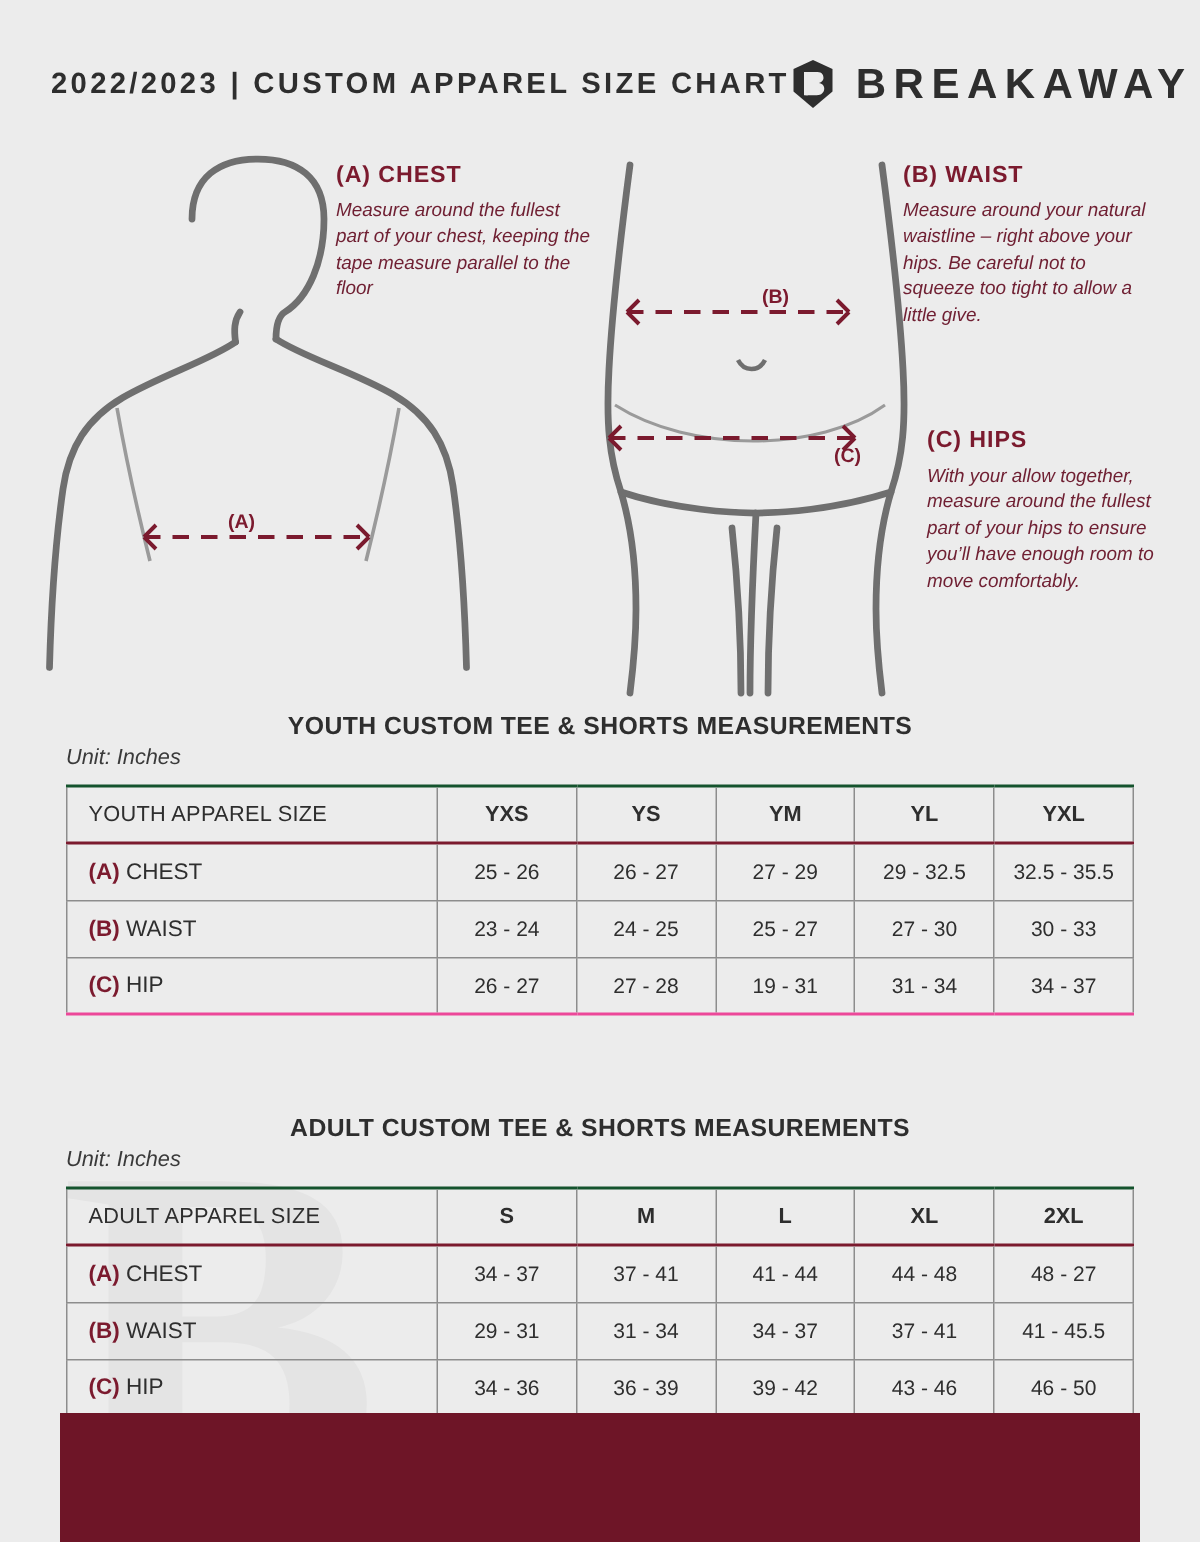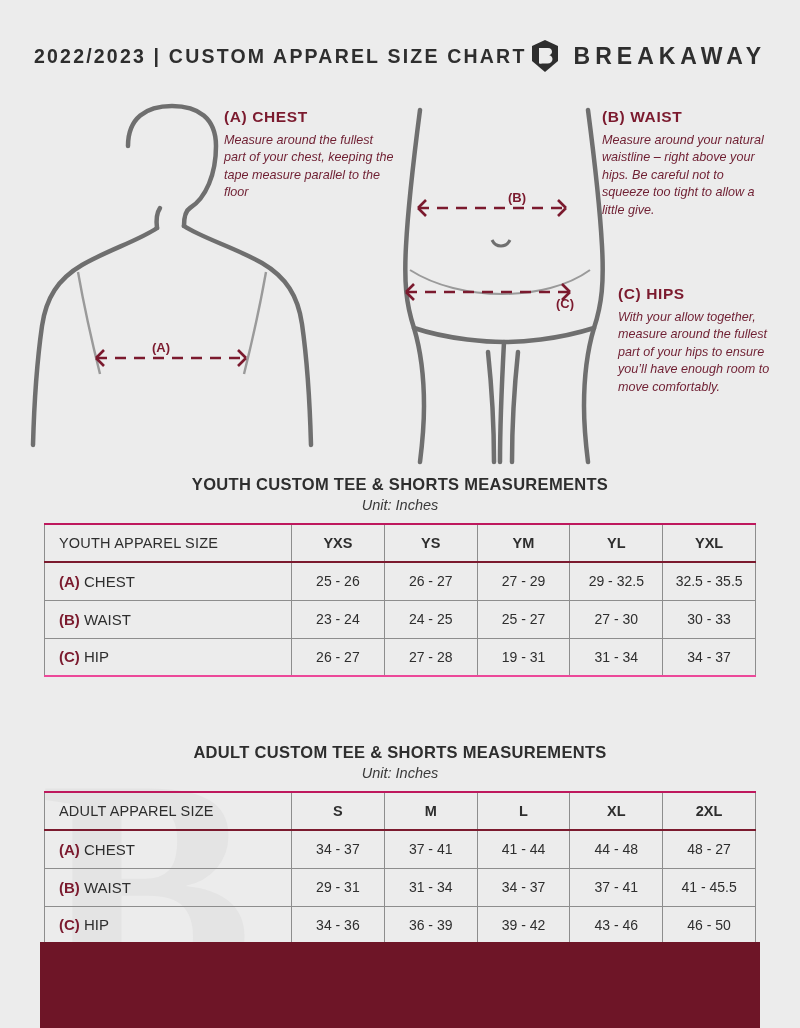--- a/index.html
+++ b/index.html
@@ -59,21 +59,21 @@
     display: flex;
     align-items: center;
     gap: 14px;
   }
   .brand-mark {
     width: 30px;
     height: 34px;
     position: relative;
   }
   .brand-name {
-    font-size: 23px;
+    font-size: 28px;
     font-weight: bold;
     letter-spacing: 5px;
     color: #2e2e2e;
   }
 
   
   .illus {
     position: absolute;
     top: 90px;
     left: 0;
@@ -110,21 +110,21 @@
     z-index: 2;
   }
   .sec-title {
     text-align: center;
     font-size: 16.5px;
     font-weight: bold;
     color: #2e2e2e;
     letter-spacing: 0.3px;
   }
   .sec-unit {
-    text-align: center;
+    text-align: left;
     font-size: 14.5px;
     font-style: italic;
     color: #3a3a3a;
     margin-top: 3px;
     margin-bottom: 10px;
   }
   table {
     width: 712px;
     border-collapse: collapse;
     table-layout: fixed;
@@ -150,21 +150,21 @@
   thead .row-label {
     font-weight: normal;
     font-size: 14.5px;
     letter-spacing: 0.2px;
   }
   .tag {
     color: #7b1a2e;
     font-weight: bold;
   }
   .hdr-row td, .hdr-row th {
-    border-top: 2px solid #be185d;
+    border-top: 2px solid #14532d;
     border-bottom: 2px solid #7b1a2e;
   }
   .last-row td { border-bottom: 2px solid #ec4899; }
 
   .footer-bar {
     position: absolute;
     left: 40px;
     bottom: 0;
     width: 720px;
     height: 86px;

